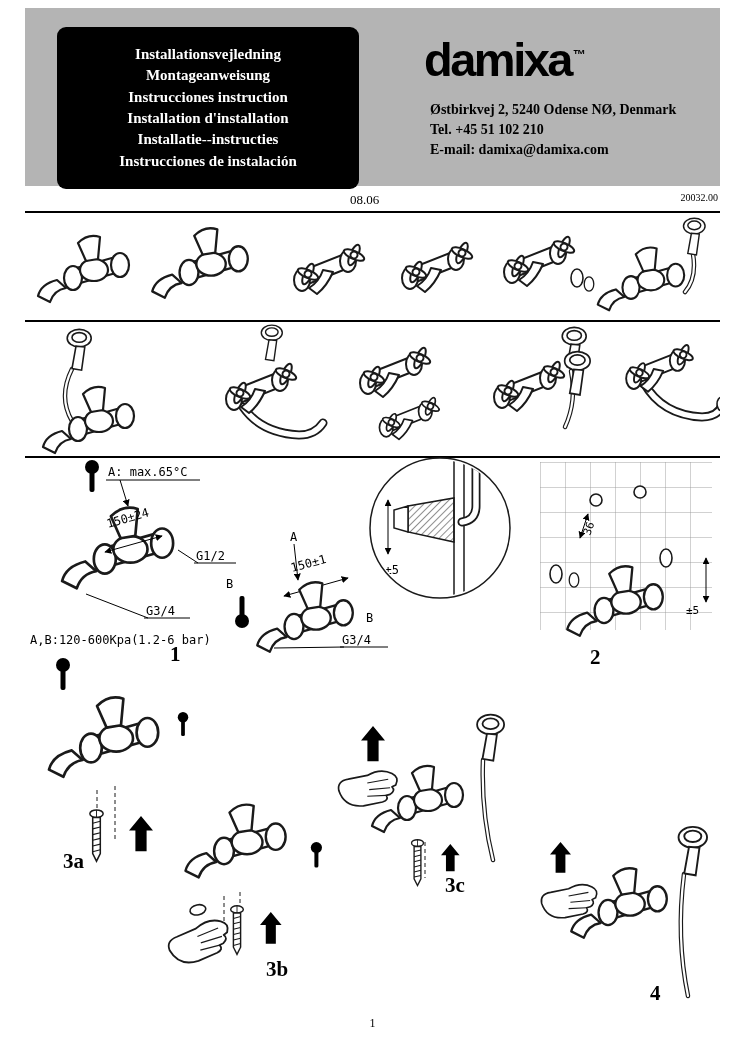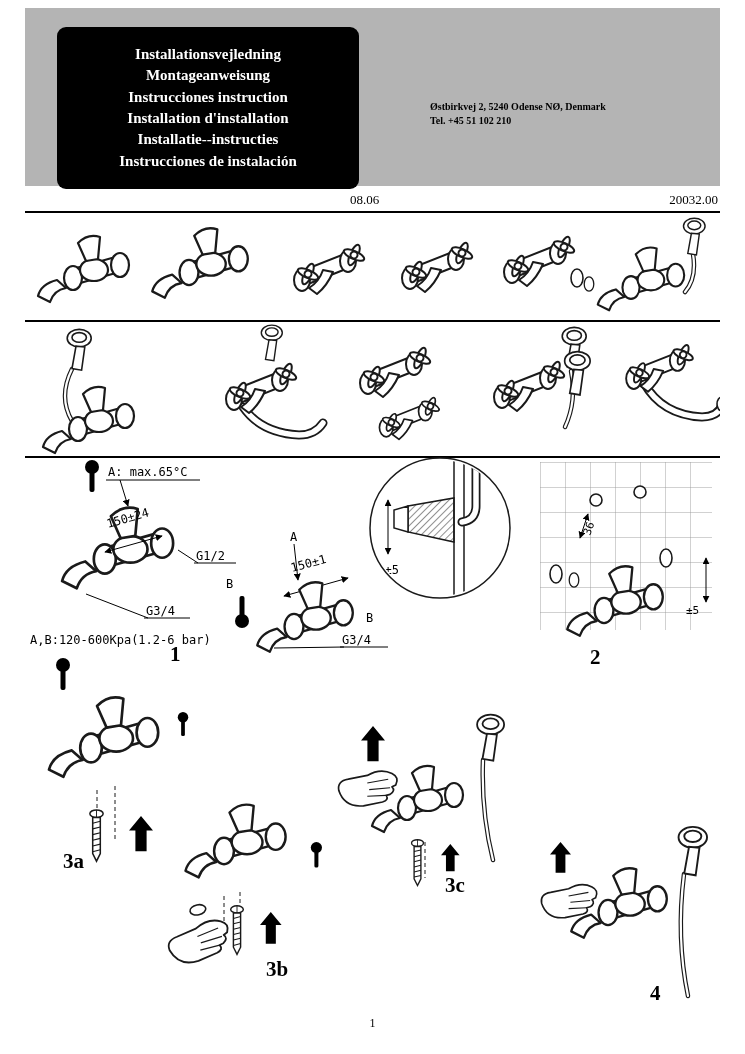--- a/index.html
+++ b/index.html
@@ -4,23 +4,23 @@
 <style>
   *{margin:0;padding:0;box-sizing:border-box}
   html,body{background:#e9e9e9}
   .page{position:relative;width:745px;height:1054px;margin:0 auto;background:#ffffff;overflow:hidden;font-family:"Liberation Serif",serif;color:#000}
   .abs{position:absolute}
   .gray-band{left:25px;top:8px;width:695px;height:178px;background:#b4b4b4}
   .lang-box{left:57px;top:27px;width:302px;height:162px;background:#000;border-radius:9px;color:#fff;display:flex;flex-direction:column;justify-content:center;align-items:center}
   .lang-line{font-weight:bold;font-size:15px;line-height:1.42;white-space:nowrap}
   .logo{left:424px;top:36px;font-family:"Liberation Sans",sans-serif;font-weight:bold;font-size:47px;letter-spacing:-2.5px;line-height:1}
   .logo .tm{font-size:13px;vertical-align:super;letter-spacing:0;margin-left:2px}
-  .address{left:430px;top:100px;font-weight:bold;font-size:10px;line-height:1.42}
+  .address{left:430px;top:100px;font-weight:bold;font-size:14px;line-height:1.42}
   .meta-date{left:350px;top:192px;font-size:13px}
-  .meta-doc{right:27px;top:192px;font-size:13px;text-align:right}
+  .meta-doc{right:27px;top:192px;font-size:10px;text-align:right}
   .rule{left:25px;width:695px;height:2px;background:#000}
   .page-number{left:0;right:0;top:1016px;text-align:center;font-size:12px}
   .cadtxt{font-family:"DejaVu Sans Mono",monospace;font-size:12px;fill:#000}
   .cadsm{font-family:"DejaVu Sans Mono",monospace;font-size:11px;fill:#000}
   .bignum{font-family:"Liberation Serif",serif;font-size:21px;font-weight:bold;fill:#000}
   .dash{stroke:#1a1a1a;stroke-width:1;stroke-dasharray:4 3;fill:none}
   .thin{stroke:#000;stroke-width:1;fill:none}
   .tube{fill:none;stroke:#1a1a1a;stroke-width:9;stroke-linecap:round}
   .tube2{fill:none;stroke:#fff;stroke-width:5.5;stroke-linecap:round}
   .hose{fill:none;stroke:#1a1a1a;stroke-width:4.5;stroke-linecap:round}
@@ -106,24 +106,28 @@
 
   <div class="abs lang-box">
     <div class="lang-line">Installationsvejledning</div>
     <div class="lang-line">Montageanweisung</div>
     <div class="lang-line">Instrucciones instruction</div>
     <div class="lang-line">Installation d'installation</div>
     <div class="lang-line">Installatie--instructies</div>
     <div class="lang-line">Instrucciones de instalación</div>
   </div>
 
+  <div class="abs logo">
+    <span>damixa</span><span class="tm">™</span>
+  </div>
 
   <div class="abs address">
     <div>Østbirkvej 2, 5240 Odense NØ, Denmark</div>
     <div>Tel. +45 51 102 210</div>
+    <div>E-mail: damixa@damixa.com</div>
   </div>
 
   <div class="abs meta-date">08.06</div>
   <div class="abs meta-doc">20032.00</div>
 
   <div class="abs rule" style="top:211px"></div>
 
   <svg class="abs" style="left:25px;top:214px" width="695" height="104" viewBox="0 0 695 104">
     <g>
         <use href="#sym-lever" transform="translate(8,14)"></use>

